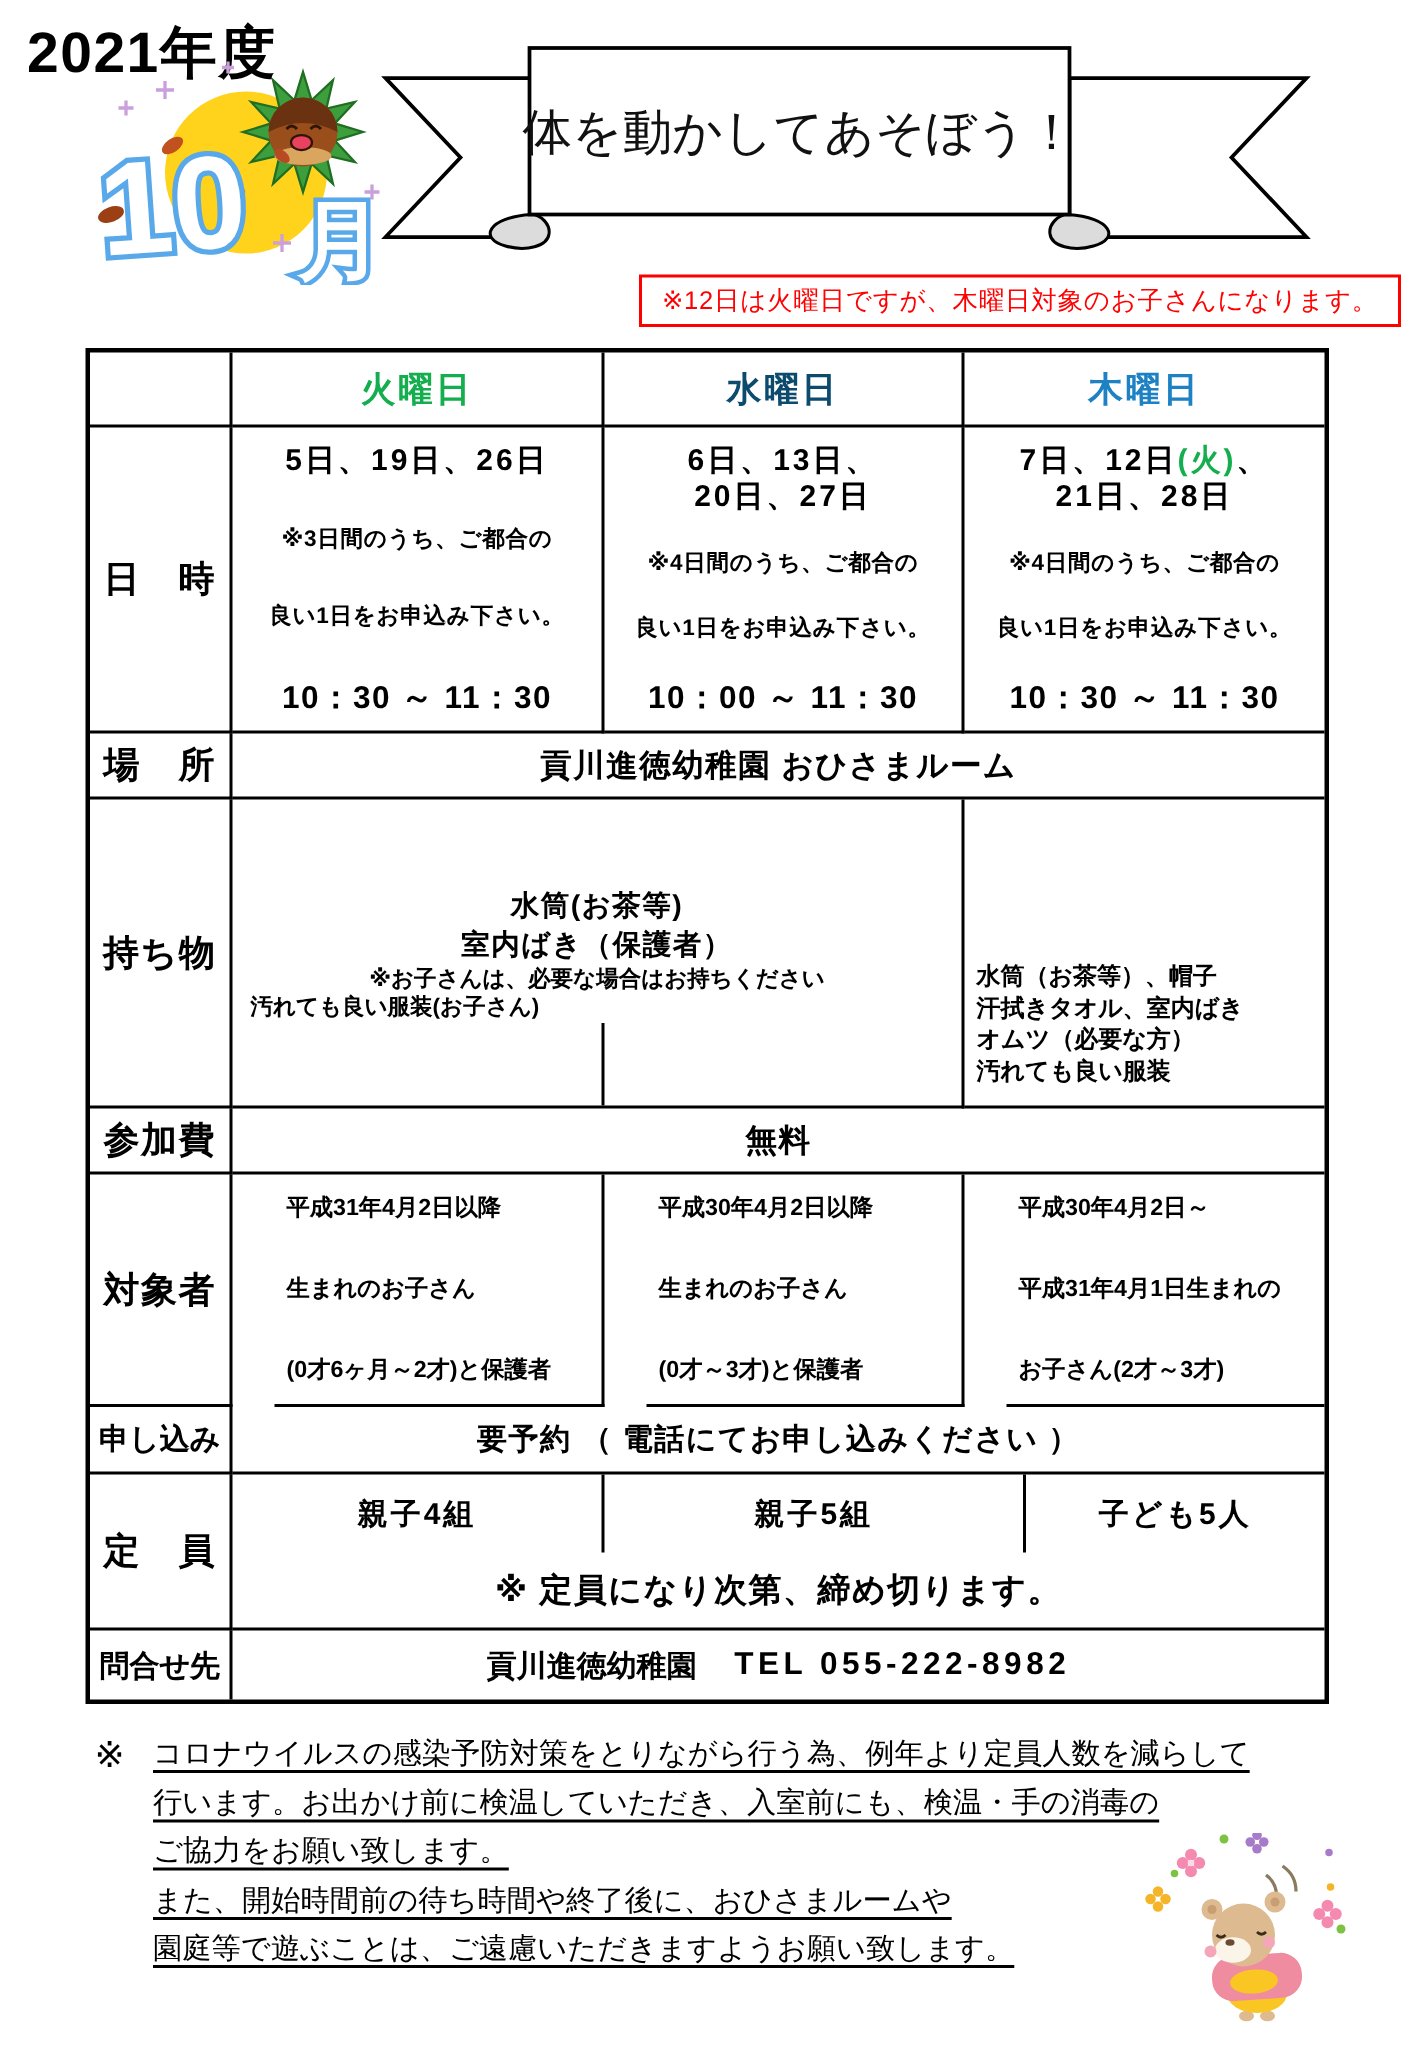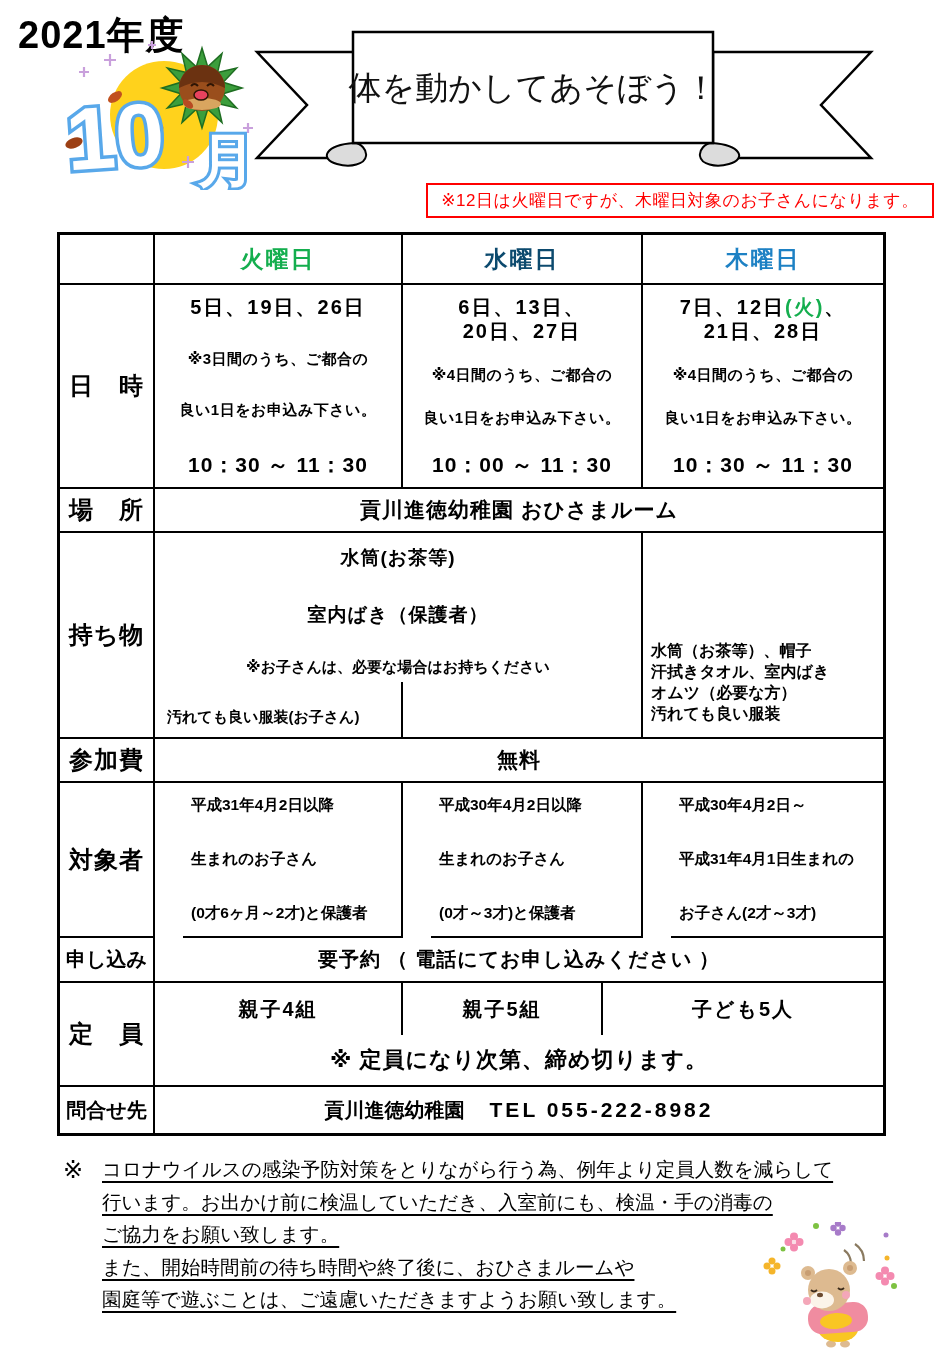--- a/index.html
+++ b/index.html
@@ -26,35 +26,35 @@
   .nr{border-right:none}.nb{border-bottom:none}
   .lbl{font-size:24px;letter-spacing:1px;}
   .lbl-sm{font-size:20px;letter-spacing:0;}
   .day{font-size:23px;letter-spacing:2px;}
   .tue-c{color:#14AE4E}.wed-c{color:#0c4a6e}.thu-c{color:#1D81C4}.grn{color:#14AE4E}
   .dt{flex-direction:column;justify-content:space-between;padding:10px 2px 8px;}
   .dates{font-size:20px;letter-spacing:2px;line-height:1.2;text-align:center;}
   .note{font-size:15px;letter-spacing:.5px;}
   .time{font-size:21px;letter-spacing:1px;white-space:nowrap;}
   .big-v{font-size:21px;letter-spacing:1px;text-align:right;}
-  .items-main{flex-direction:column;justify-content:space-between;align-items:stretch;padding:12px 12px 10px;}
+  .items-main{flex-direction:column;justify-content:center;align-items:stretch;padding:12px 12px 10px;}
   .items-main .c-mid{font-size:19px;text-align:center;letter-spacing:1px;}
   .items-main .c-note{font-size:15px;text-align:center;}
   .items-main .c-left{font-size:15px;text-align:left;}
   .items-main::after{content:"";position:absolute;left:246px;bottom:0;width:2px;height:55px;background:#000;}
   .items-thu{flex-direction:column;justify-content:flex-end;align-items:flex-start;
              padding:12px 8px;font-size:16px;text-align:left;}
   .target{flex-direction:column;justify-content:space-between;align-items:flex-start;
           padding:12px 8px;font-size:15.5px;text-align:left;margin-left:28px;}
   .apply-v{font-size:20px;letter-spacing:1px;}
   .cap{flex-direction:column;align-items:stretch;justify-content:flex-start;padding:0;}
   .cap-top{display:flex;height:52px;}
   .cap-top>div{display:flex;align-items:center;justify-content:center;font-size:20px;letter-spacing:2px;box-sizing:border-box;}
   .cap-t1{width:248px;border-right:2px solid #000;}
-  .cap-t2{width:200px;border-right:2px solid #000;}
+  .cap-t2{width:281px;border-right:2px solid #000;}
   .cap-t3{flex:1;}
   .cap-note{flex:1;display:flex;align-items:center;justify-content:center;font-size:22px;letter-spacing:1px;}
   .contact{gap:25px;font-size:20px;}
   .contact .tel{font-size:21px;letter-spacing:3px;white-space:nowrap;}
 
   
   .foot-mark{position:absolute;left:63px;top:1156px;font-size:24px;}
   .foot{position:absolute;left:102px;top:1153px;width:805px;font-size:19.5px;line-height:32.5px;}
   .foot .u{text-decoration:underline;text-underline-offset:5px;text-decoration-thickness:1.5px;}
   .bear{position:absolute;left:745px;top:1222px;width:190px;height:143px;}

